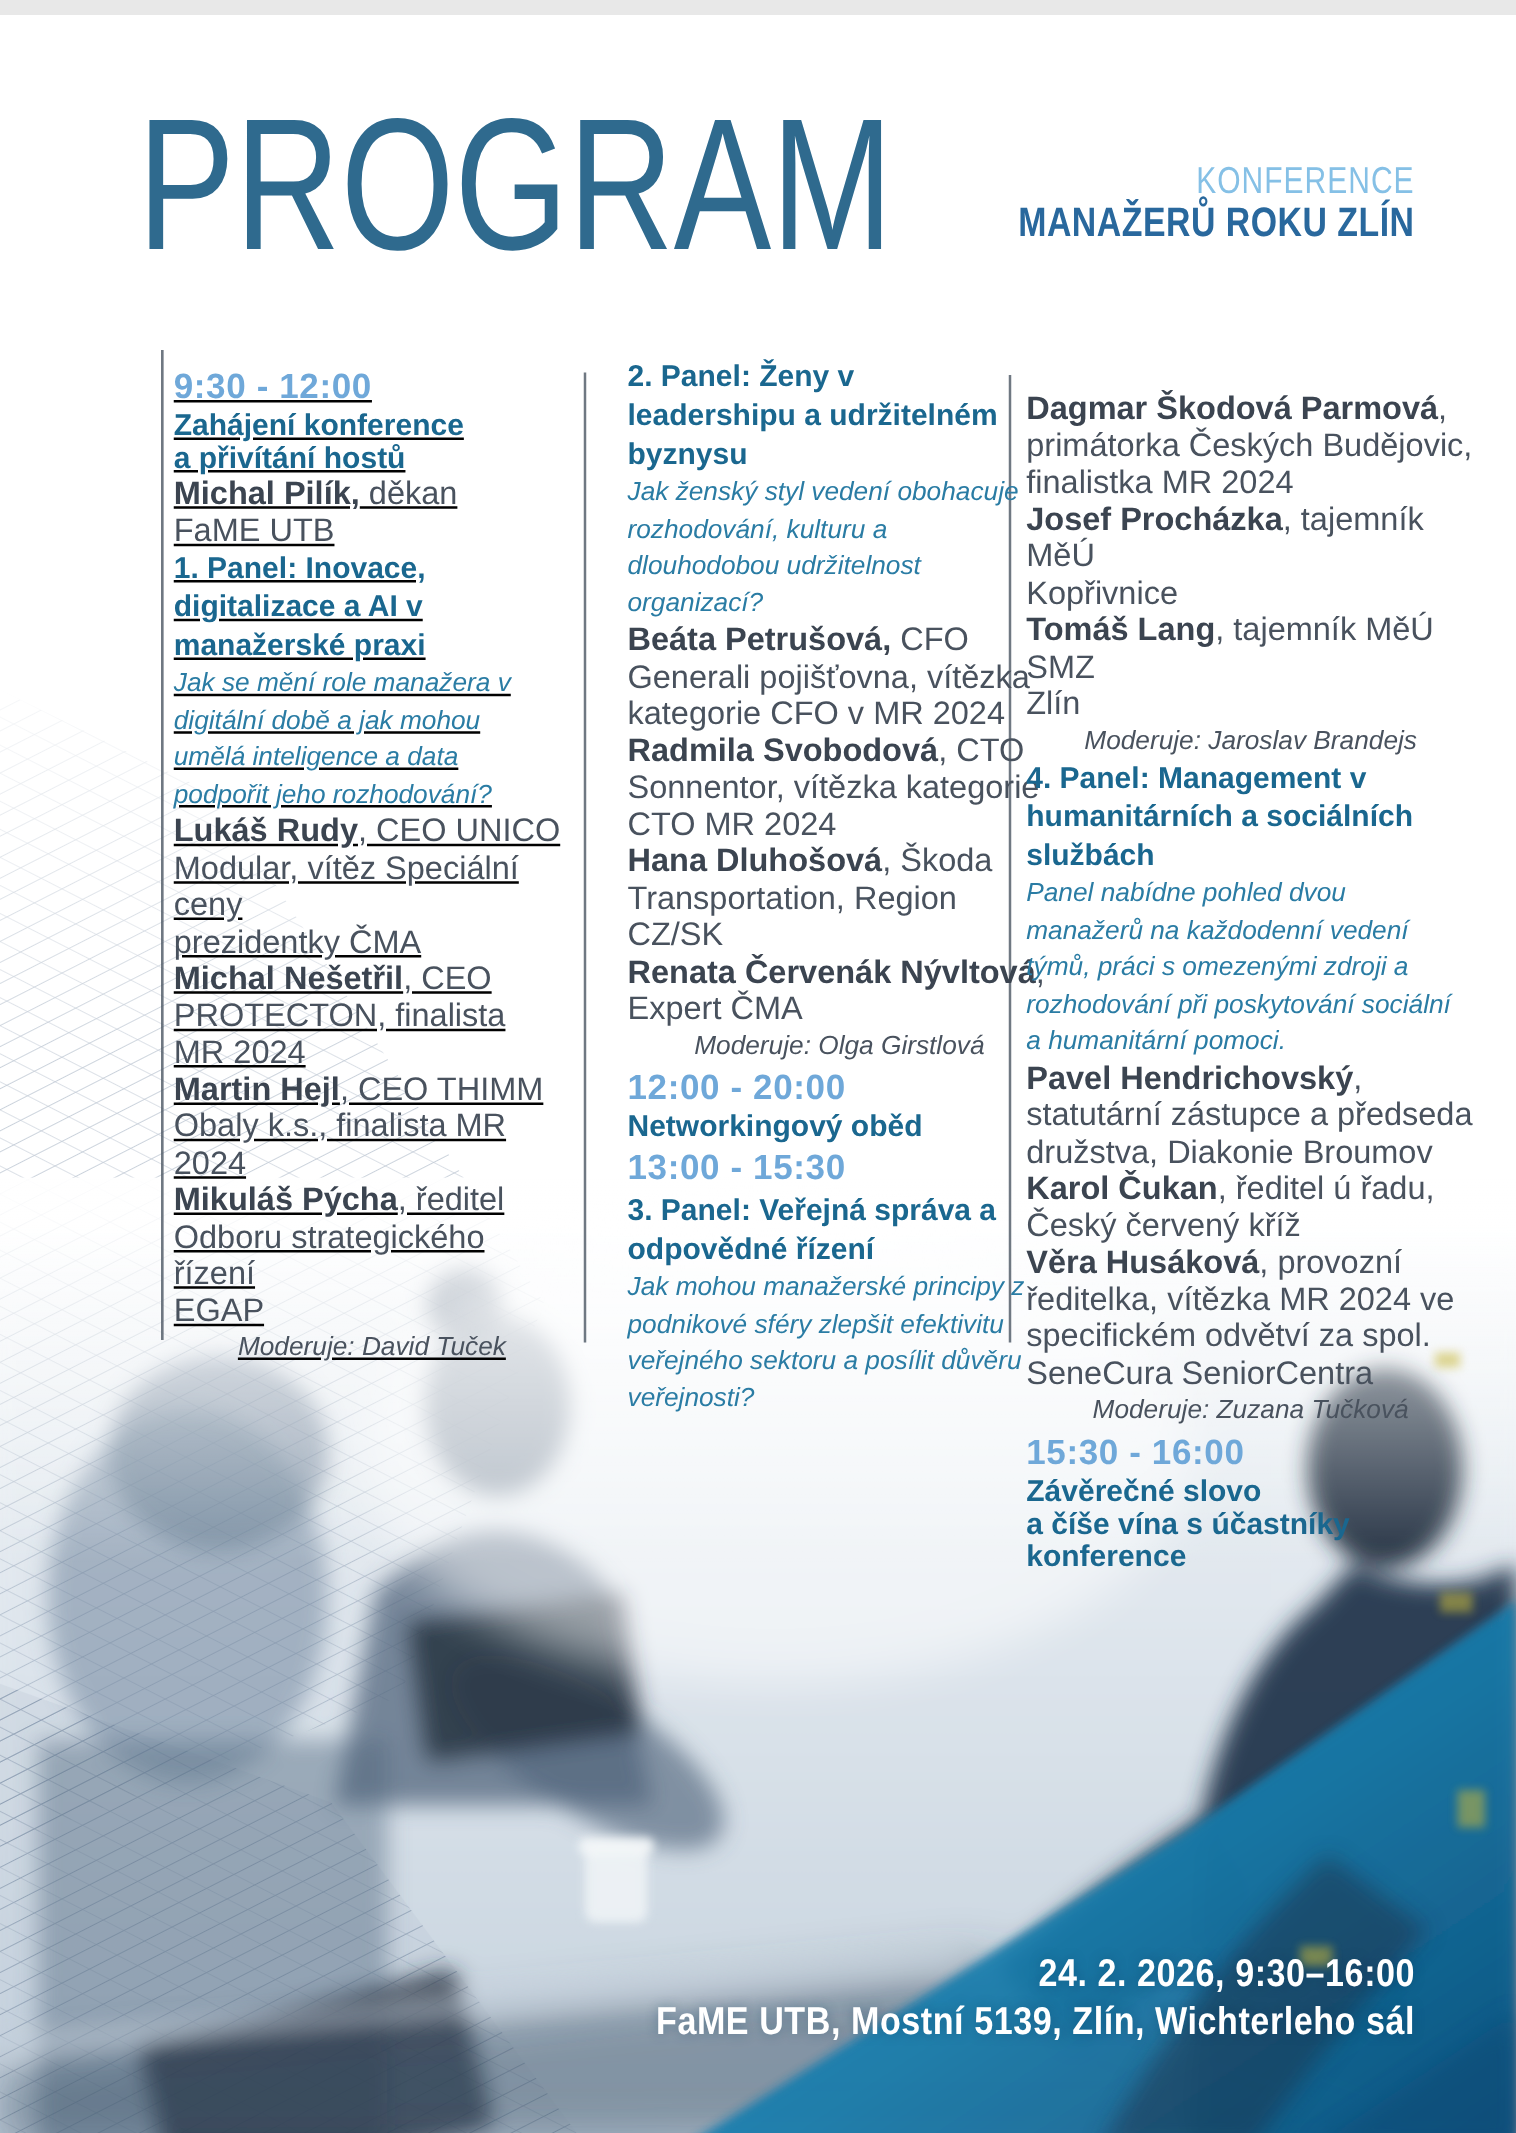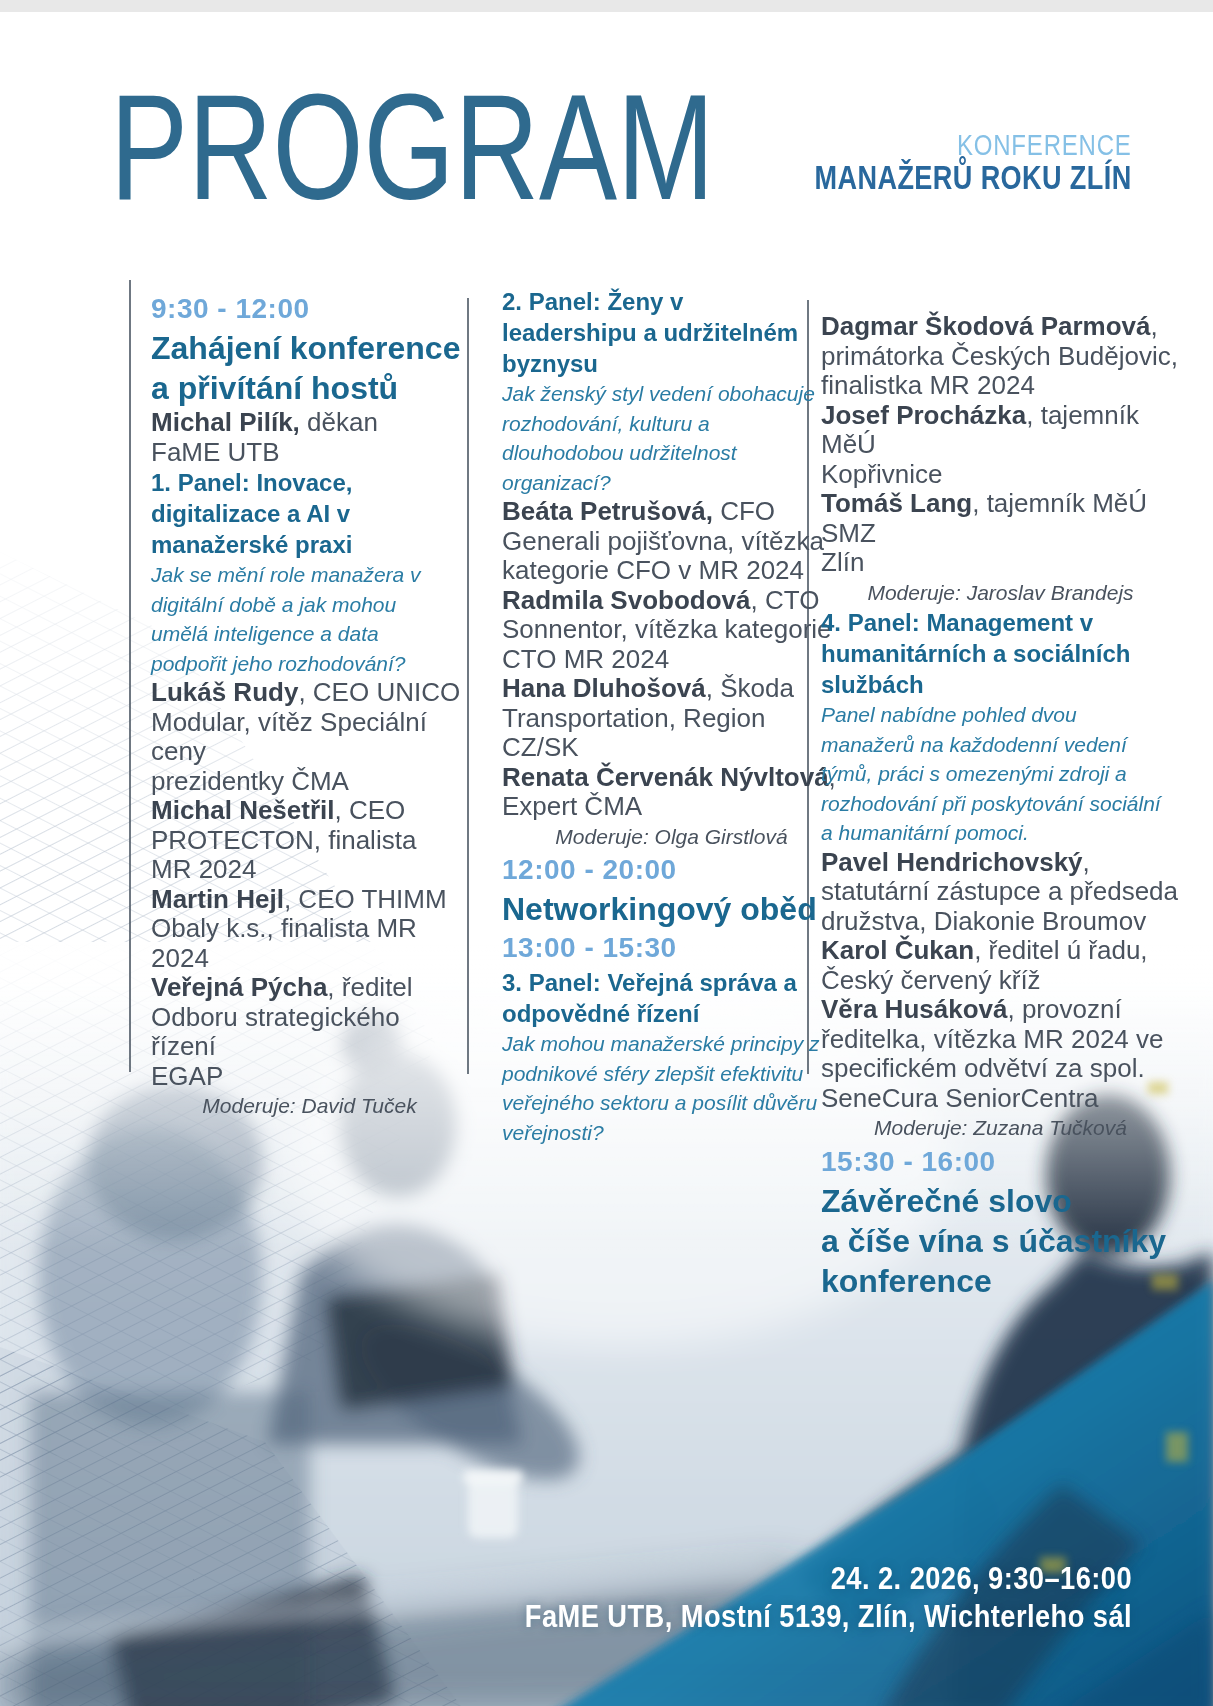--- a/index.html
+++ b/index.html
@@ -30,32 +30,32 @@
     transform:scaleX(.82);transform-origin:100% 50%;white-space:nowrap;margin-top:1px;
   }
 
   
   .vrule{position:absolute;width:2px;background:var(--c-rule,#4b5663);opacity:.8;}
   #rule0{left:129px;top:268px;height:792px;}
   #rule1{left:467px;top:286px;height:776px;}
   #rule2{left:807px;top:288px;height:774px;}
 
   .col{position:absolute;top:272px;box-sizing:border-box;}
-  #col0{left:130px;width:338px;padding:6px 0 0 21px;}
+  #col0{left:118px;width:338px;padding:6px 0 0 21px;text-decoration:underline;}
   #col1{left:489px;width:352px;padding:2px 0 0 13px;}
   #col2{left:808px;width:372px;padding:28px 0 0 13px;}
   .col > :first-child{margin-top:0;}
 
   .col p{margin:0;white-space:pre-line;}
   .t-time{
     color:var(--c-time,#6fa8d9);font-size:28px;line-height:38px;font-weight:700;
     margin:21px 0 8px;letter-spacing:.5px;
   }
   .t-session{
-    color:var(--c-heading,#1a678f);font-size:32px;line-height:40px;font-weight:700;
+    color:var(--c-heading,#1a678f);font-size:24px;line-height:26px;font-weight:700;
     margin:0 0 24px;
   }
   .t-panel{
     color:var(--c-heading,#1a678f);font-size:24px;line-height:31px;font-weight:700;
     margin:18px 0 0;
   }
   .t-desc,.t-desc-center{
     color:var(--c-desc,#2a7ca4);font-size:21px;line-height:29.5px;font-style:italic;
   }
   .t-desc-center{text-align:left;}
@@ -196,21 +196,21 @@
 umělá inteligence a data
 podpořit jeho rozhodování?</p>
       <p class="t-speaker"><b>Lukáš Rudy</b>, CEO UNICO
 Modular, vítěz Speciální ceny
 prezidentky ČMA</p>
       <p class="t-speaker"><b>Michal Nešetřil</b>, CEO
 PROTECTON, finalista
 MR 2024</p>
       <p class="t-speaker"><b>Martin Hejl</b>, CEO THIMM
 Obaly k.s., finalista MR 2024</p>
-      <p class="t-speaker"><b>Veřejná Pýcha</b>, ředitel
+      <p class="t-speaker"><b>Mikuláš Pýcha</b>, ředitel
 Odboru strategického řízení
 EGAP</p>
       <p class="t-moderator">Moderuje: David Tuček</p>
     </div>
   <div class="col" id="col1">
       <p class="t-panel">2. Panel: Ženy v
 leadershipu a udržitelném
 byznysu</p>
       <p class="t-desc">Jak ženský styl vedení obohacuje
 rozhodování, kulturu a

